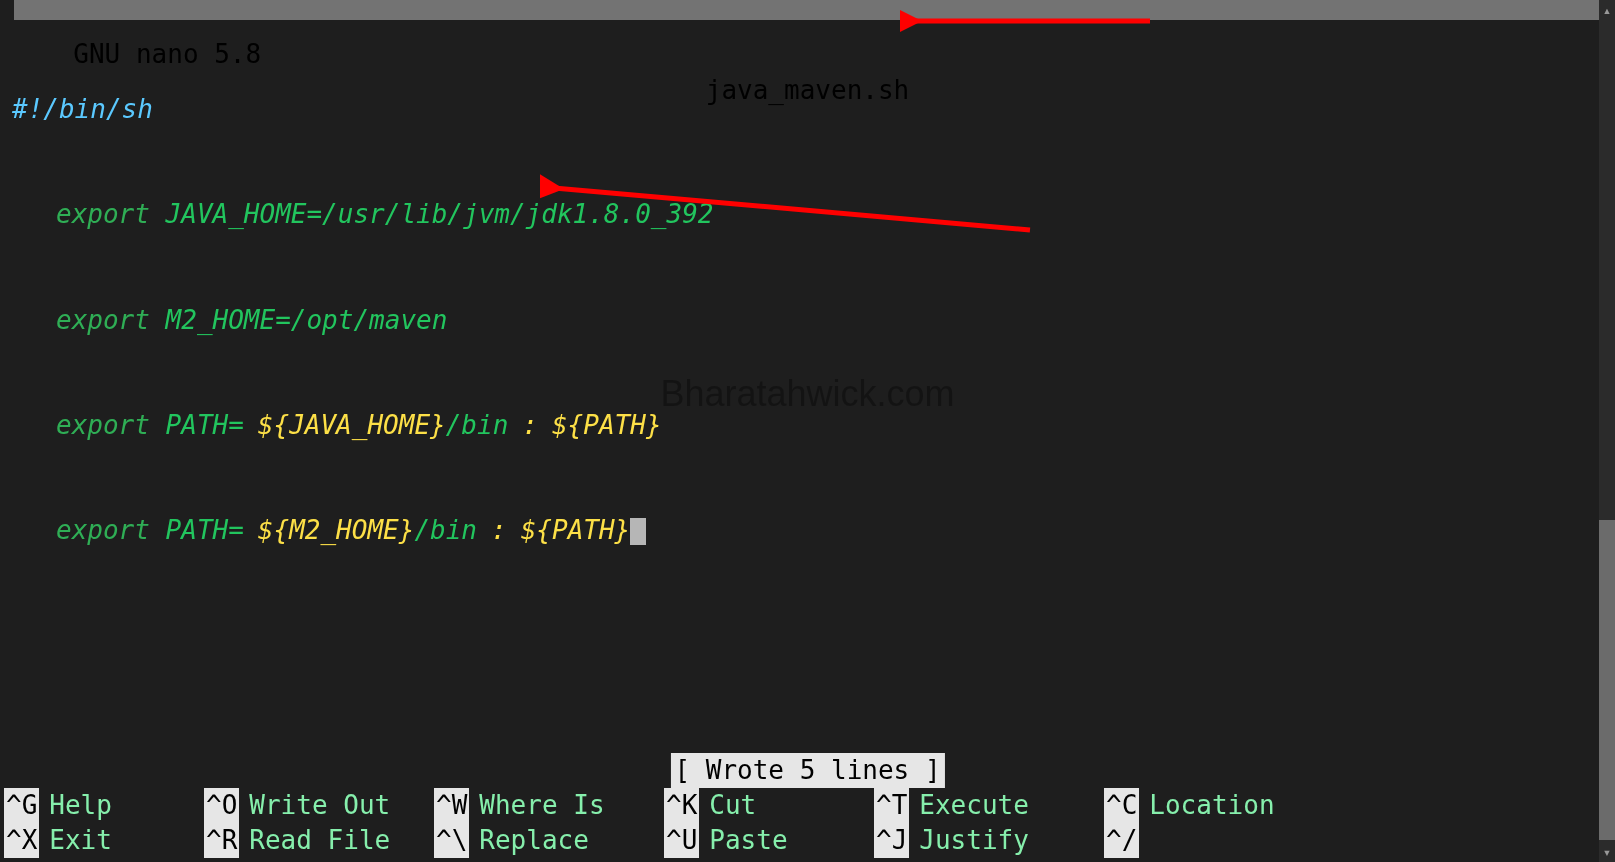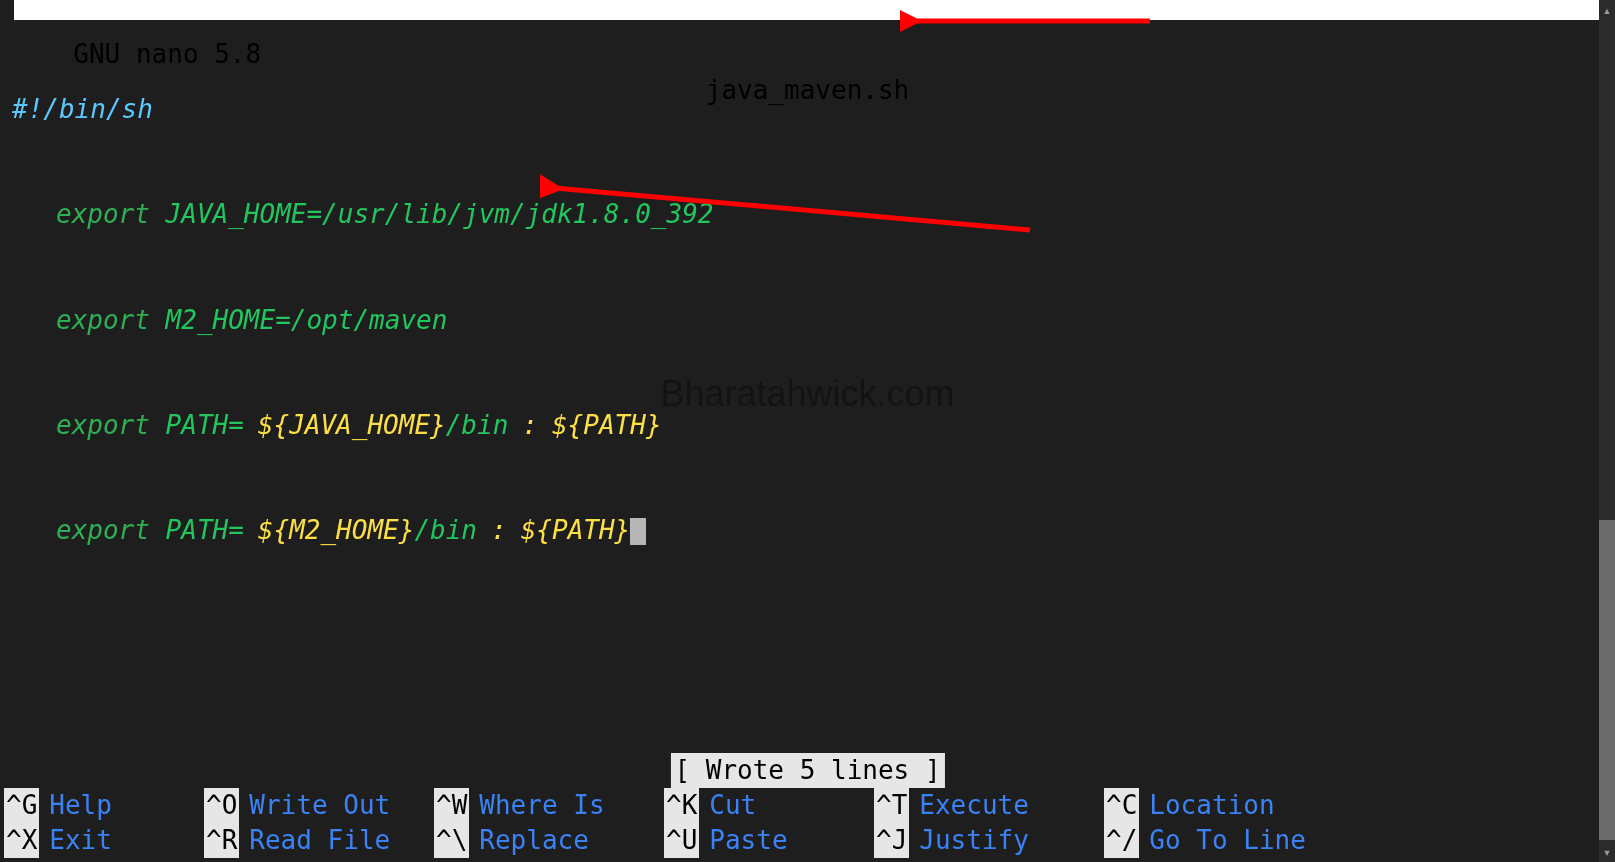--- a/index.html
+++ b/index.html
@@ -7,21 +7,21 @@
   body {
     background: #1e1e1e;
     font-family: "DejaVu Sans Mono", "Consolas", monospace;
     font-size: 26px;
     line-height: 1.35;
     color: #e6e6e6;
     position: relative;
   }
   
   .titlebar {
-    background: #ffffff;
+    background: #737373;
     color: #000;
     height: 20px;
     line-height: 36px;
     white-space: pre;
     margin: 0 14px;
   }
   .titlebar .app { padding-left: 28px; }
   .titlebar .file { position: absolute; left: 50%; transform: translateX(-50%); }
   
   .editor {
@@ -78,21 +78,21 @@
   }
   .shortcut {
     display: flex;
     align-items: baseline;
   }
   .key {
     background: #e6e6e6;
     color: #000;
     padding: 0 2px;
   }
-  .label { color: #3b82f6; padding-left: 10px; }
+  .label { color: #86efac; padding-left: 10px; }
   
   .col-a { width: 200px; }
   .col-b { width: 230px; }
   .col-c { width: 230px; }
   .col-d { width: 210px; }
   .col-e { width: 230px; }
   .col-f { width: 250px; }
   
   .scrollbar {
     position: absolute;
@@ -147,21 +147,21 @@
     <div class="shortcut col-d"><span class="key">^K</span><span class="label">Cut</span></div>
     <div class="shortcut col-e"><span class="key">^T</span><span class="label">Execute</span></div>
     <div class="shortcut col-f"><span class="key">^C</span><span class="label">Location</span></div>
   </div>
   <div class="shortcut-row">
     <div class="shortcut col-a"><span class="key">^X</span><span class="label">Exit</span></div>
     <div class="shortcut col-b"><span class="key">^R</span><span class="label">Read File</span></div>
     <div class="shortcut col-c"><span class="key">^\</span><span class="label">Replace</span></div>
     <div class="shortcut col-d"><span class="key">^U</span><span class="label">Paste</span></div>
     <div class="shortcut col-e"><span class="key">^J</span><span class="label">Justify</span></div>
-    <div class="shortcut col-f"><span class="key">^/</span><span class="label">Go To Line</span></div>
+    <div class="shortcut col-f"><span class="key">^/</span></div>
   </div>
 </div>
 
 <div class="scrollbar">
   <div class="scroll-arrow">▴</div>
   <div class="scroll-thumb" style="top:520px;height:320px;"></div>
   <div class="scroll-arrow" style="position:absolute;bottom:0;">▾</div>
 </div>
 
 <svg class="arrow" style="left:900px;top:6px;" width="260" height="30">

